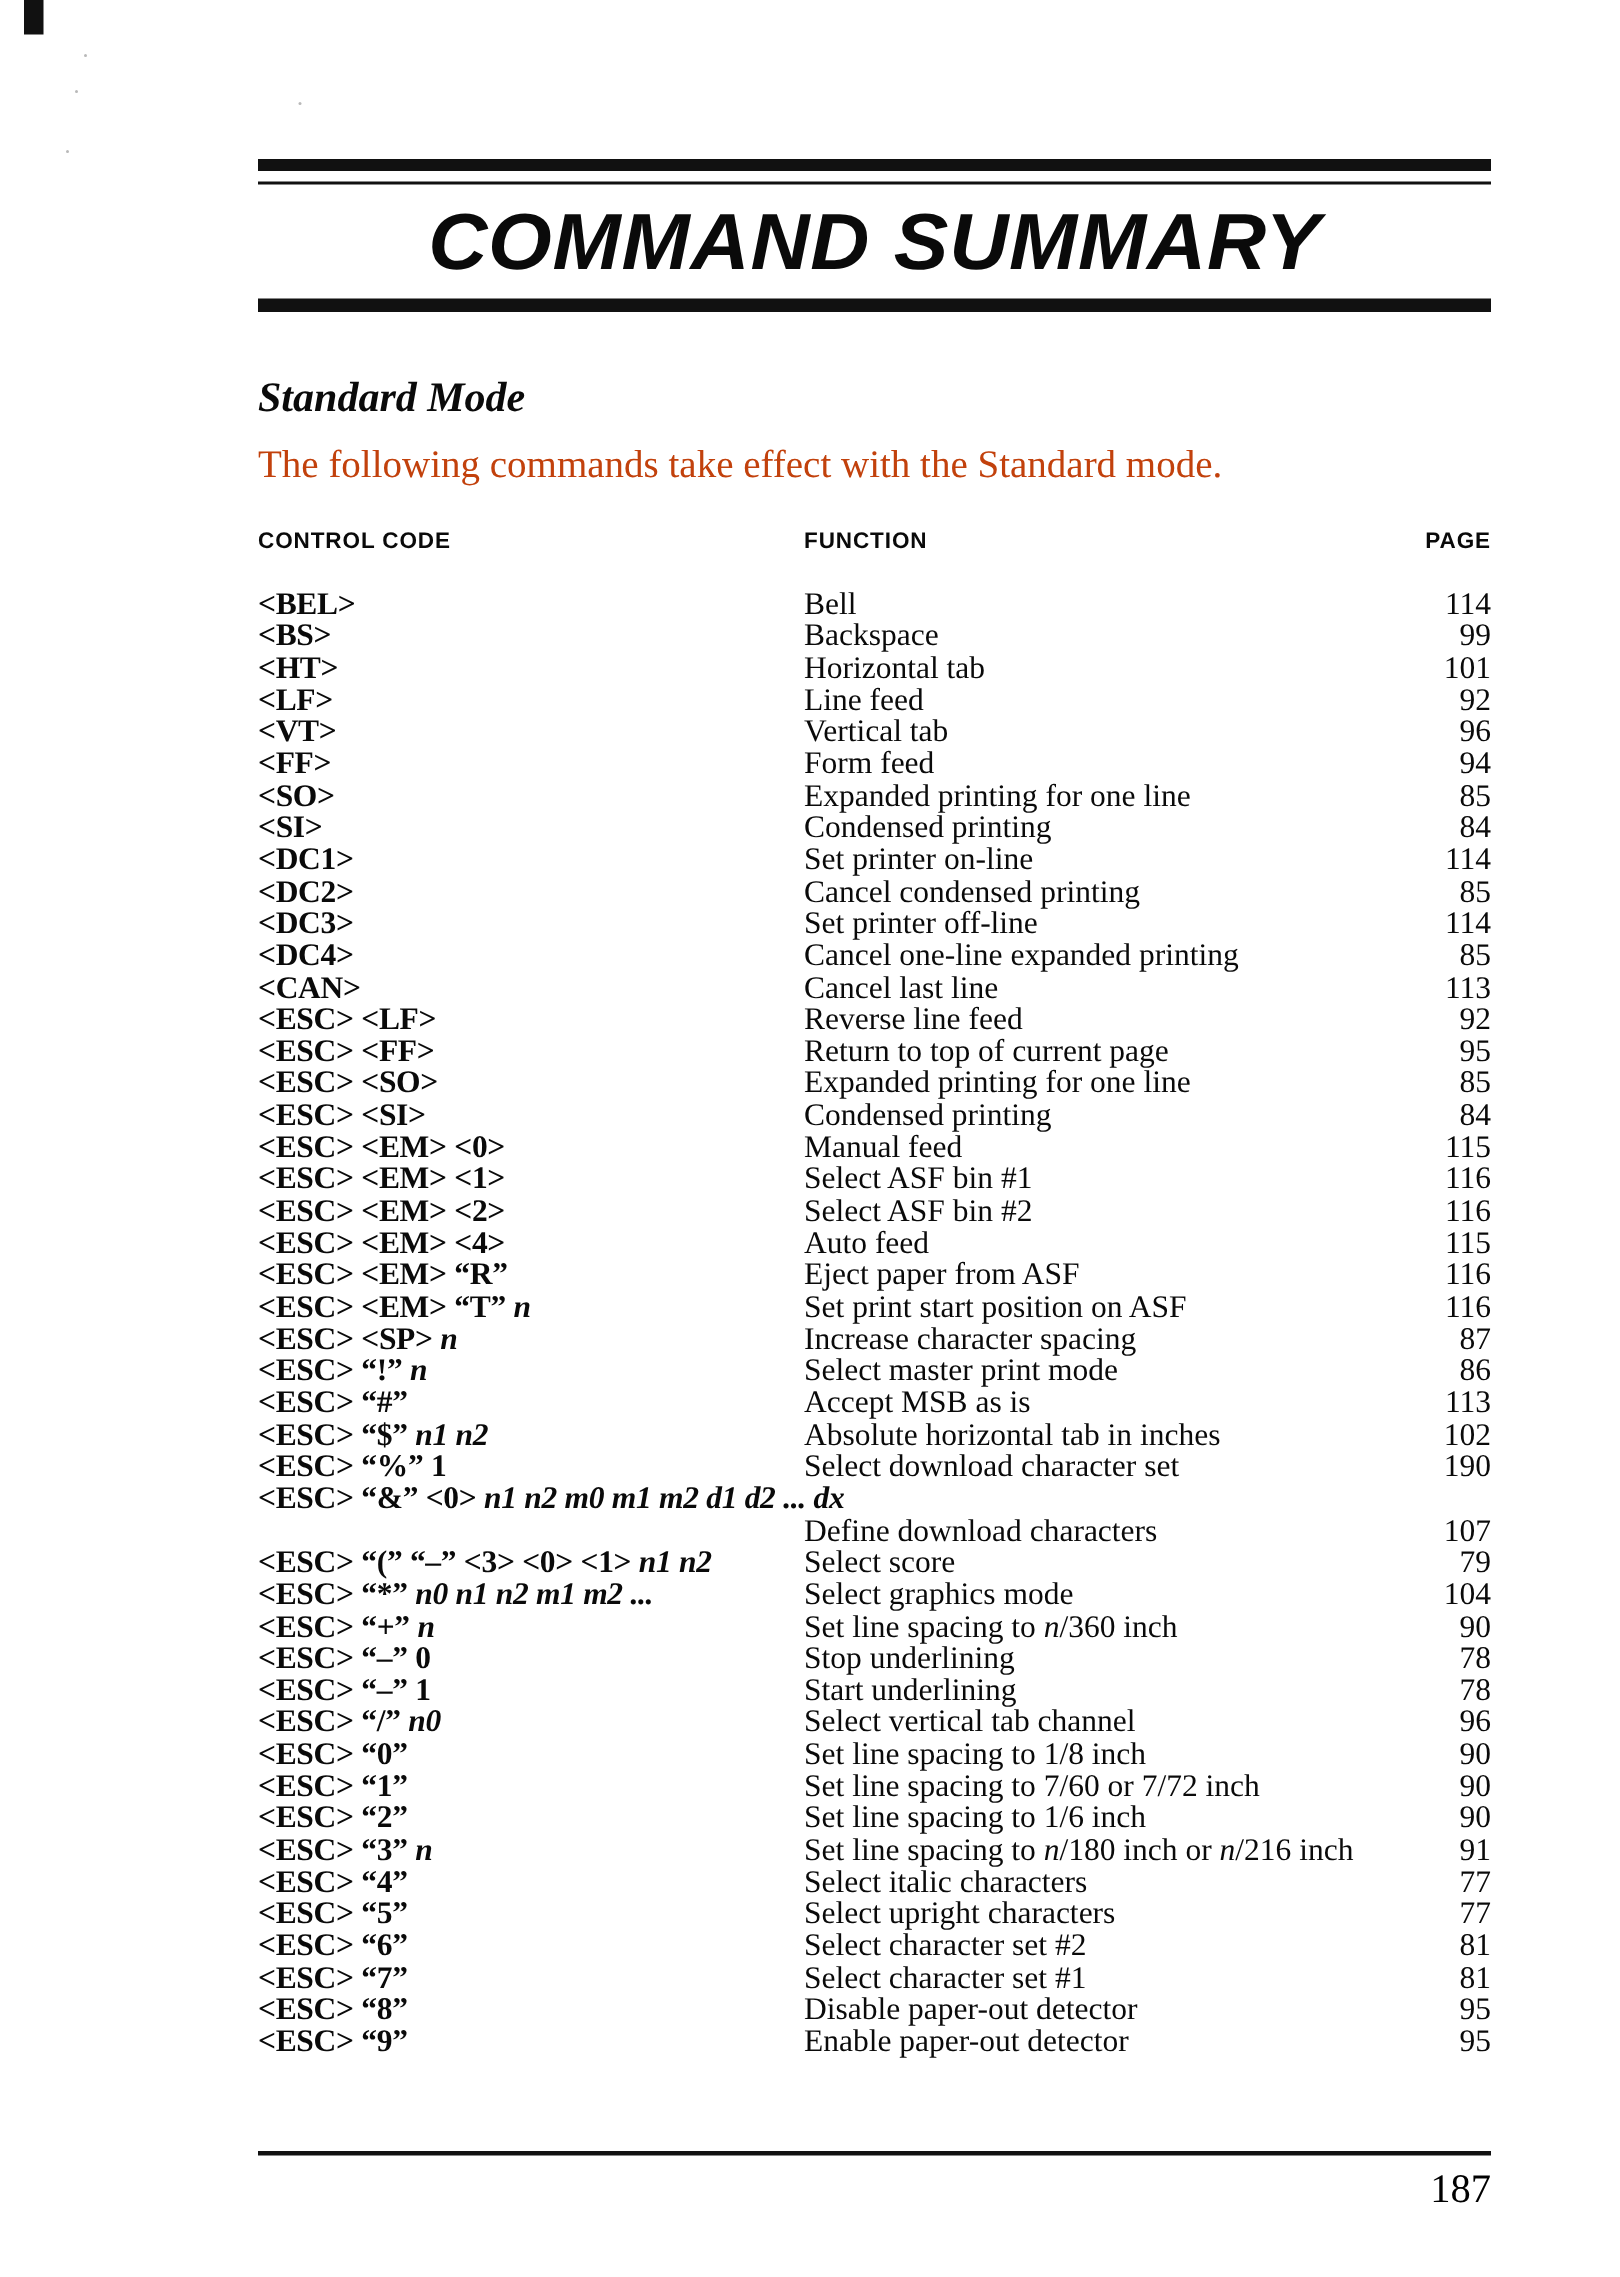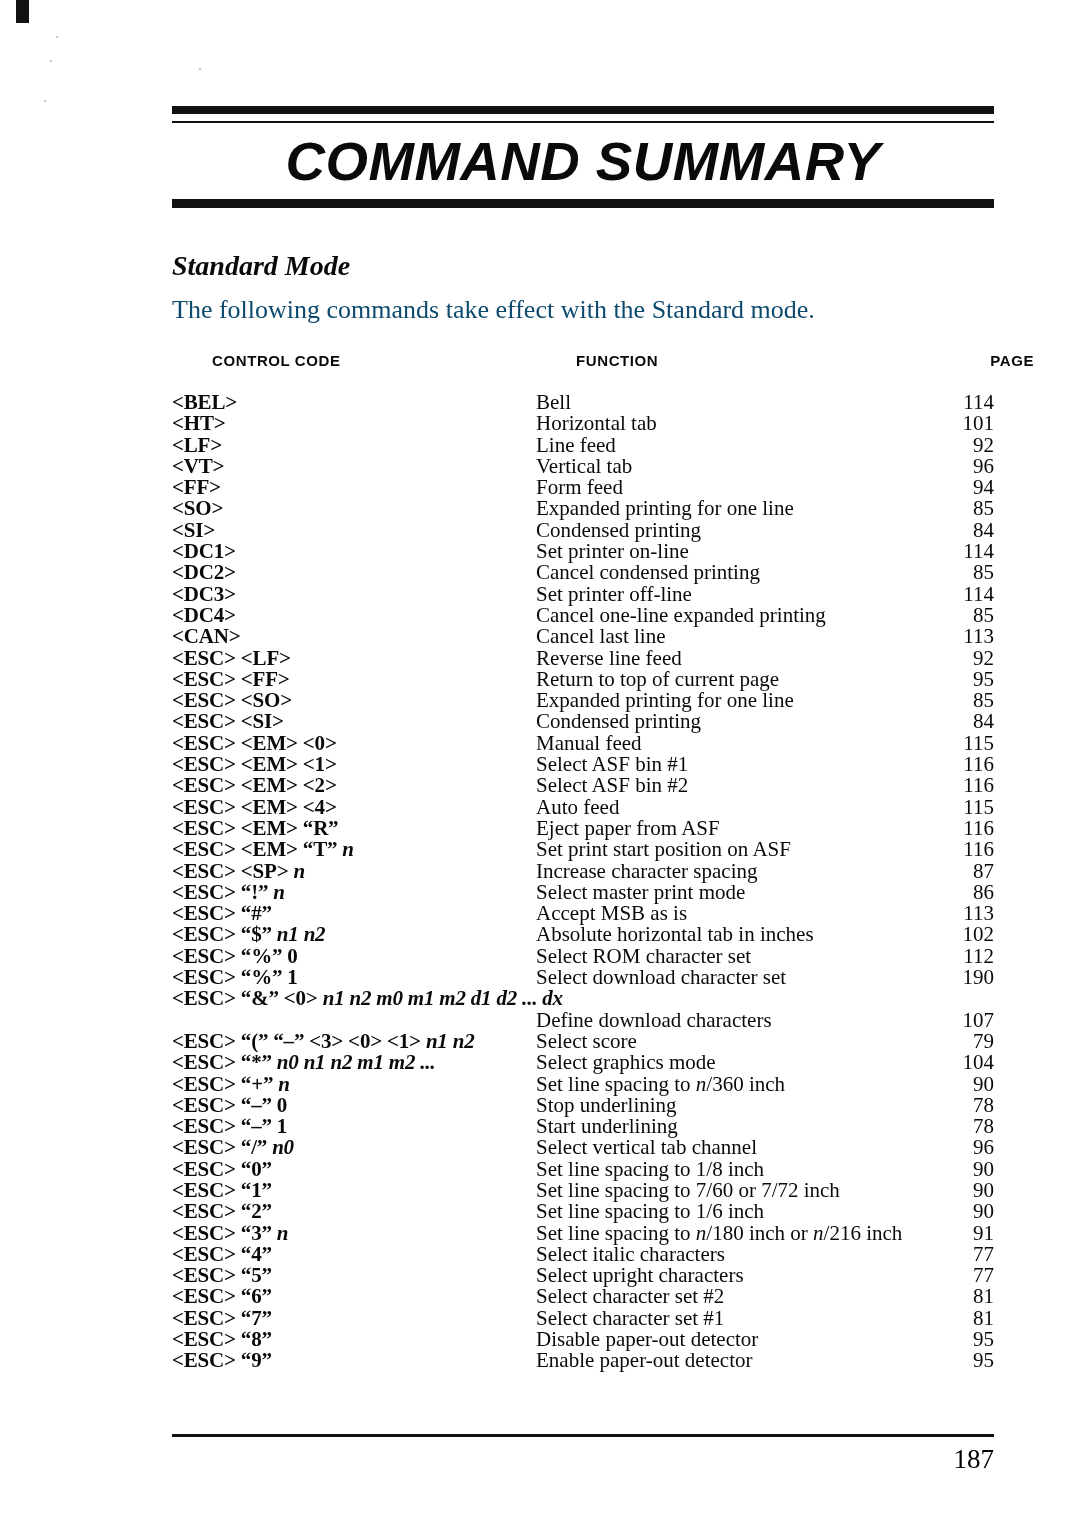--- a/index.html
+++ b/index.html
@@ -89,36 +89,35 @@
     line-height: 34px;
     letter-spacing: 0px;
     color: #0a0a0a;
   }
   .section-intro {
     position: absolute;
     left: 168px;
     top: 294px;
     font-size: 26px;
     line-height: 32px;
-    color: #0c4a6e;
+    color: #c2410c;
   }
 
   
   .table-head {
     position: absolute;
     left: 168px;
     top: 352px;
     width: 822px;
     height: 22px;
     font-family: "Liberation Sans", "DejaVu Sans", sans-serif;
     font-weight: bold;
     font-size: 15px;
     letter-spacing: 0.6px;
     color: #0a0a0a;
-    margin-left: 40px;
   }
   .th-code   { position: absolute; left: 0px;   top: 0; }
   .th-func   { position: absolute; left: 364px; top: 0; }
   .th-page   { position: absolute; left: 700px; top: 0; width: 122px; text-align: right; }
 
   .rows {
     position: absolute;
     left: 168px;
     top: 392px;
     width: 822px;
@@ -207,20 +206,25 @@
     <div class="th-page">PAGE</div>
   </div>
 
   <div class="rows" id="rows-container">
       <div class="row">
         <div class="c-code">&lt;BEL&gt;</div>
         <div class="c-func">Bell</div>
         <div class="c-page">114</div>
       </div>
       <div class="row">
+        <div class="c-code">&lt;BS&gt;</div>
+        <div class="c-func">Backspace</div>
+        <div class="c-page">99</div>
+      </div>
+      <div class="row">
         <div class="c-code">&lt;HT&gt;</div>
         <div class="c-func">Horizontal tab</div>
         <div class="c-page">101</div>
       </div>
       <div class="row">
         <div class="c-code">&lt;LF&gt;</div>
         <div class="c-func">Line feed</div>
         <div class="c-page">92</div>
       </div>
       <div class="row">
@@ -330,25 +334,20 @@
       </div>
       <div class="row">
         <div class="c-code">&lt;ESC&gt;  “#”</div>
         <div class="c-func">Accept MSB as is</div>
         <div class="c-page">113</div>
       </div>
       <div class="row">
         <div class="c-code">&lt;ESC&gt;  “$”  <span class="arg">n1  n2</span></div>
         <div class="c-func">Absolute horizontal tab in inches</div>
         <div class="c-page">102</div>
-      </div>
-      <div class="row">
-        <div class="c-code">&lt;ESC&gt;  “%”  0</div>
-        <div class="c-func">Select ROM character set</div>
-        <div class="c-page">112</div>
       </div>
       <div class="row">
         <div class="c-code">&lt;ESC&gt;  “%”  1</div>
         <div class="c-func">Select download character set</div>
         <div class="c-page">190</div>
       </div>
       <div class="row">
         <div class="c-code">&lt;ESC&gt;  “&amp;”  &lt;0&gt; <span class="arg">n1 n2 m0 m1 m2 d1 d2  ... dx</span></div>
         <div class="c-func"></div>
         <div class="c-page"></div>

